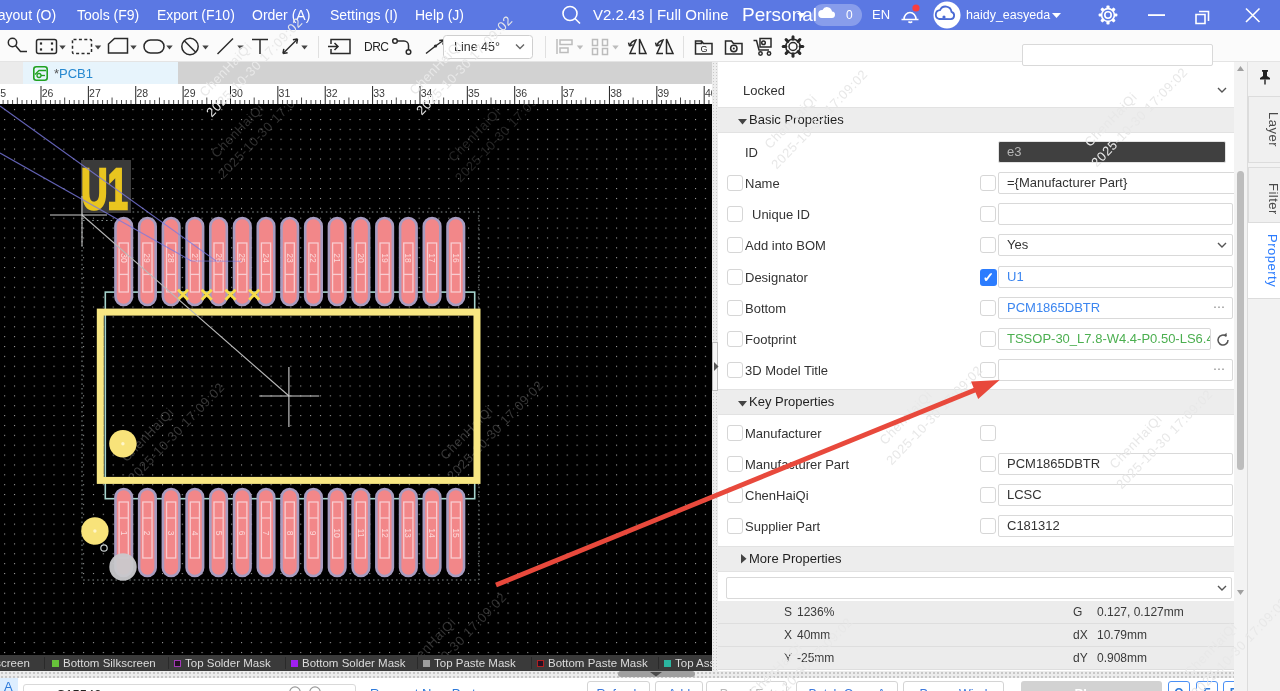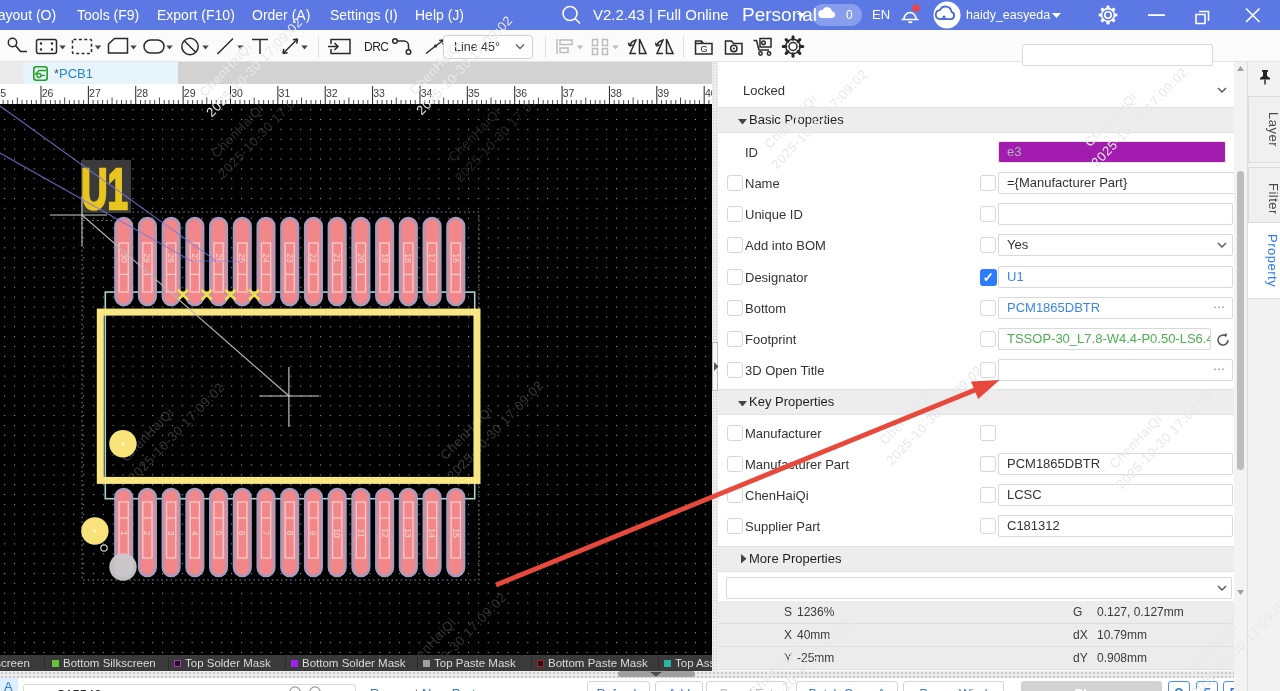--- a/index.html
+++ b/index.html
@@ -566,27 +566,27 @@
     <div class="pstrip"></div>
     <div class="pinput" style="left:310px;top:-18px;width:191px;height:22px"></div>
     <div class="plabel" style="left:31px;top:21px">Locked</div>
     <svg class="abs" style="left:504px;top:23px" width="12" height="10">
       <path d="M2,3 l4,4 l4,-4" stroke="#555" stroke-width="1.4" fill="none"></path>
     </svg>
     <div class="sechead" style="top:45px"><svg class="abs" style="left:20px;top:10px" width="10" height="8">
         <path d="M0,1 h9 l-4.5,5.5 Z" fill="#444"></path>
       </svg><span style="margin-left:31px">Basic Properties</span></div>
     <div class="plabel" style="left:33px;top:83px">ID</div>
-    <div class="pinput" style="left:286px;top:79px;width:228px;background:#a21caf;color:#b5b5b5;border-color:#e3e3e3">e3</div>
+    <div class="pinput" style="left:286px;top:79px;width:228px;background:#404040;color:#b5b5b5;border-color:#e3e3e3">e3</div>
     <div class="cbox" style="left:15px;top:113px"></div>
     <div class="plabel" style="left:33px;top:114px">Name</div>
     <div class="cbox" style="left:268px;top:113px"></div>
     <div class="pinput" style="left:286px;top:110px;width:266px;color:#333">={Manufacturer Part}</div>
     <div class="cbox" style="left:15px;top:144px"></div>
-    <div class="plabel" style="left:33px;top:145px">Unique ID</div>
+    <div class="plabel" style="left:40px;top:145px">Unique ID</div>
     <div class="cbox" style="left:268px;top:144px"></div>
     <div class="pinput" style="left:286px;top:141px;width:235px;color:#333"></div>
     <div class="cbox" style="left:15px;top:175px"></div>
     <div class="plabel" style="left:33px;top:176px">Add into BOM</div>
     <div class="cbox" style="left:268px;top:175px"></div>
     <div class="pinput" style="left:286px;top:172px;width:235px;color:#333">Yes</div>
     <svg class="abs" style="left:504px;top:178px" width="12" height="10">
       <path d="M2,3 l4,4 l4,-4" stroke="#555" stroke-width="1.4" fill="none"></path>
     </svg>
     <div class="cbox" style="left:15px;top:207px"></div>
@@ -600,21 +600,21 @@
     <div class="dots3" style="left:501px;top:238px">⋯</div>
     <div class="cbox" style="left:15px;top:269px"></div>
     <div class="plabel" style="left:33px;top:270px">Footprint</div>
     <div class="cbox" style="left:268px;top:269px"></div>
     <div class="pinput" style="left:286px;top:266px;width:213px;color:#4caf50">TSSOP-30_L7.8-W4.4-P0.50-LS6.4-B</div>
     <svg class="abs" style="left:503px;top:270px" width="16" height="16" viewBox="0 0 16 16">
       <path d="M13,8 a5,5 0 1 1 -1.8,-3.8" stroke="#555" stroke-width="1.5" fill="none"></path>
       <path d="M11.5,0.8 l0.3,3.8 l-3.6,-0.8" fill="#555"></path>
     </svg>
     <div class="cbox" style="left:15px;top:300px"></div>
-    <div class="plabel" style="left:33px;top:301px">3D Open Title</div>
+    <div class="plabel" style="left:33px;top:301px">3D Model Title</div>
     <div class="cbox" style="left:268px;top:300px"></div>
     <div class="pinput" style="left:286px;top:297px;width:235px;color:#333"></div>
     <div class="dots3" style="left:501px;top:300px">⋯</div>
     <div class="sechead" style="top:327px"><svg class="abs" style="left:20px;top:10px" width="10" height="8">
         <path d="M0,1 h9 l-4.5,5.5 Z" fill="#444"></path>
       </svg><span style="margin-left:31px">Key Properties</span></div>
     <div class="cbox" style="left:15px;top:363px"></div>
     <div class="plabel" style="left:33px;top:364px">Manufacturer</div>
     <div class="cbox" style="left:268px;top:363px"></div>
     <div class="cbox" style="left:15px;top:394px"></div>

